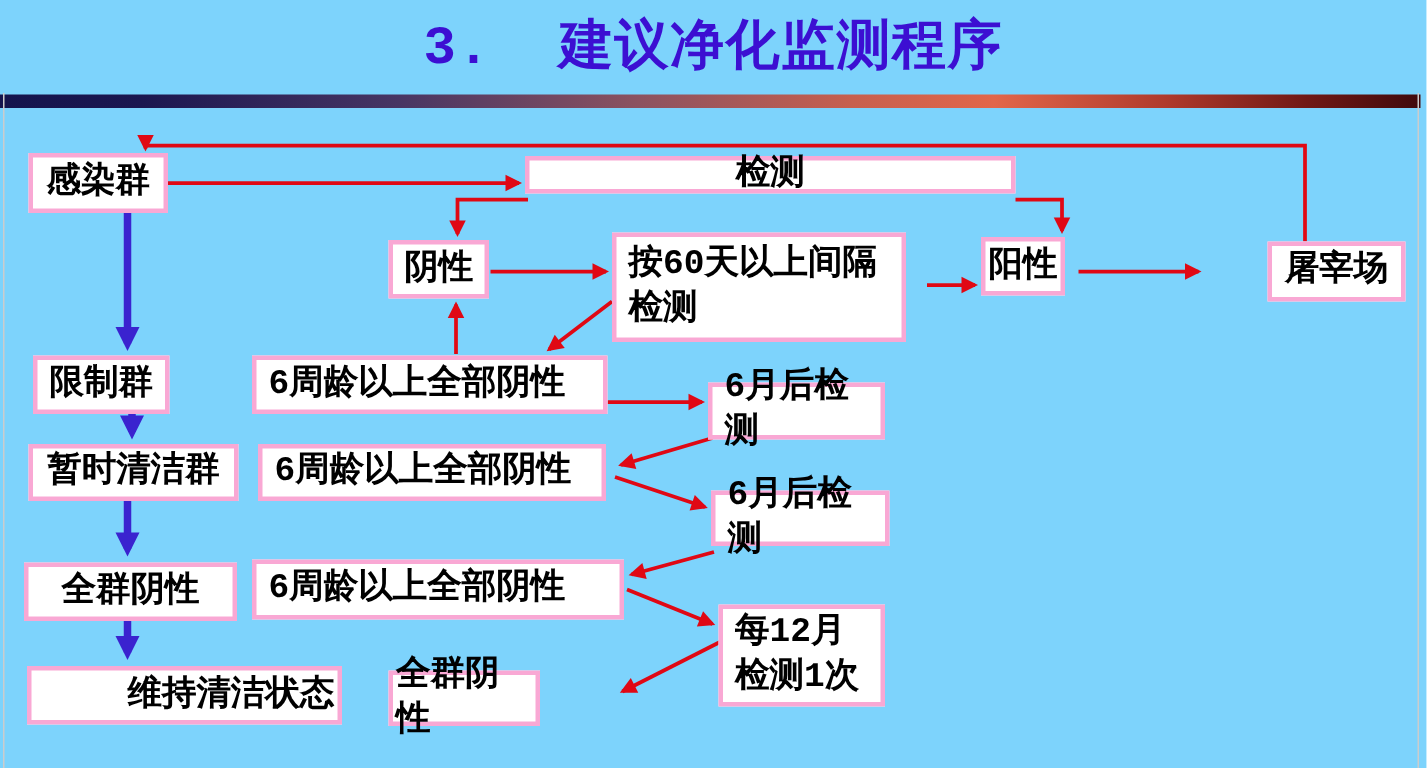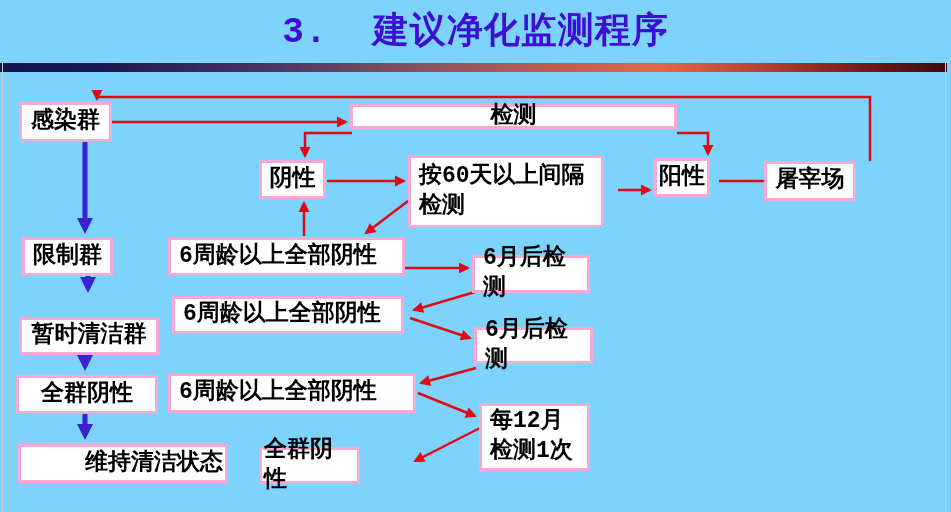--- a/index.html
+++ b/index.html
@@ -85,33 +85,33 @@
   </div>
 
   <div class="node" style="left:408px;top:155px;width:196px;height:73px;">
     <span>按60天以上间隔检测</span>
   </div>
 
   <div class="node center" style="left:654px;top:158px;width:56px;height:39px;">
     <span>阳性</span>
   </div>
 
-  <div class="node center" style="left:764px;top:161px;width:92px;height:40px;">
+  <div class="node center" style="left:845px;top:161px;width:92px;height:40px;">
     <span>屠宰场</span>
   </div>
 
   <div class="node center" style="left:22px;top:237px;width:91px;height:39px;">
     <span>限制群</span>
   </div>
 
   <div class="node" style="left:168px;top:237px;width:237px;height:39px;">
     <span>6周龄以上全部阴性</span>
   </div>
 
-  <div class="node center" style="left:19px;top:296px;width:140px;height:38px;margin-top:21px;">
+  <div class="node center" style="left:19px;top:296px;width:140px;height:38px;">
     <span>暂时清洁群</span>
   </div>
 
   <div class="node" style="left:172px;top:296px;width:232px;height:38px;">
     <span>6周龄以上全部阴性</span>
   </div>
 
   <div class="node" style="left:472px;top:255px;width:118px;height:38px;">
     <span>6月后检测</span>
   </div>

